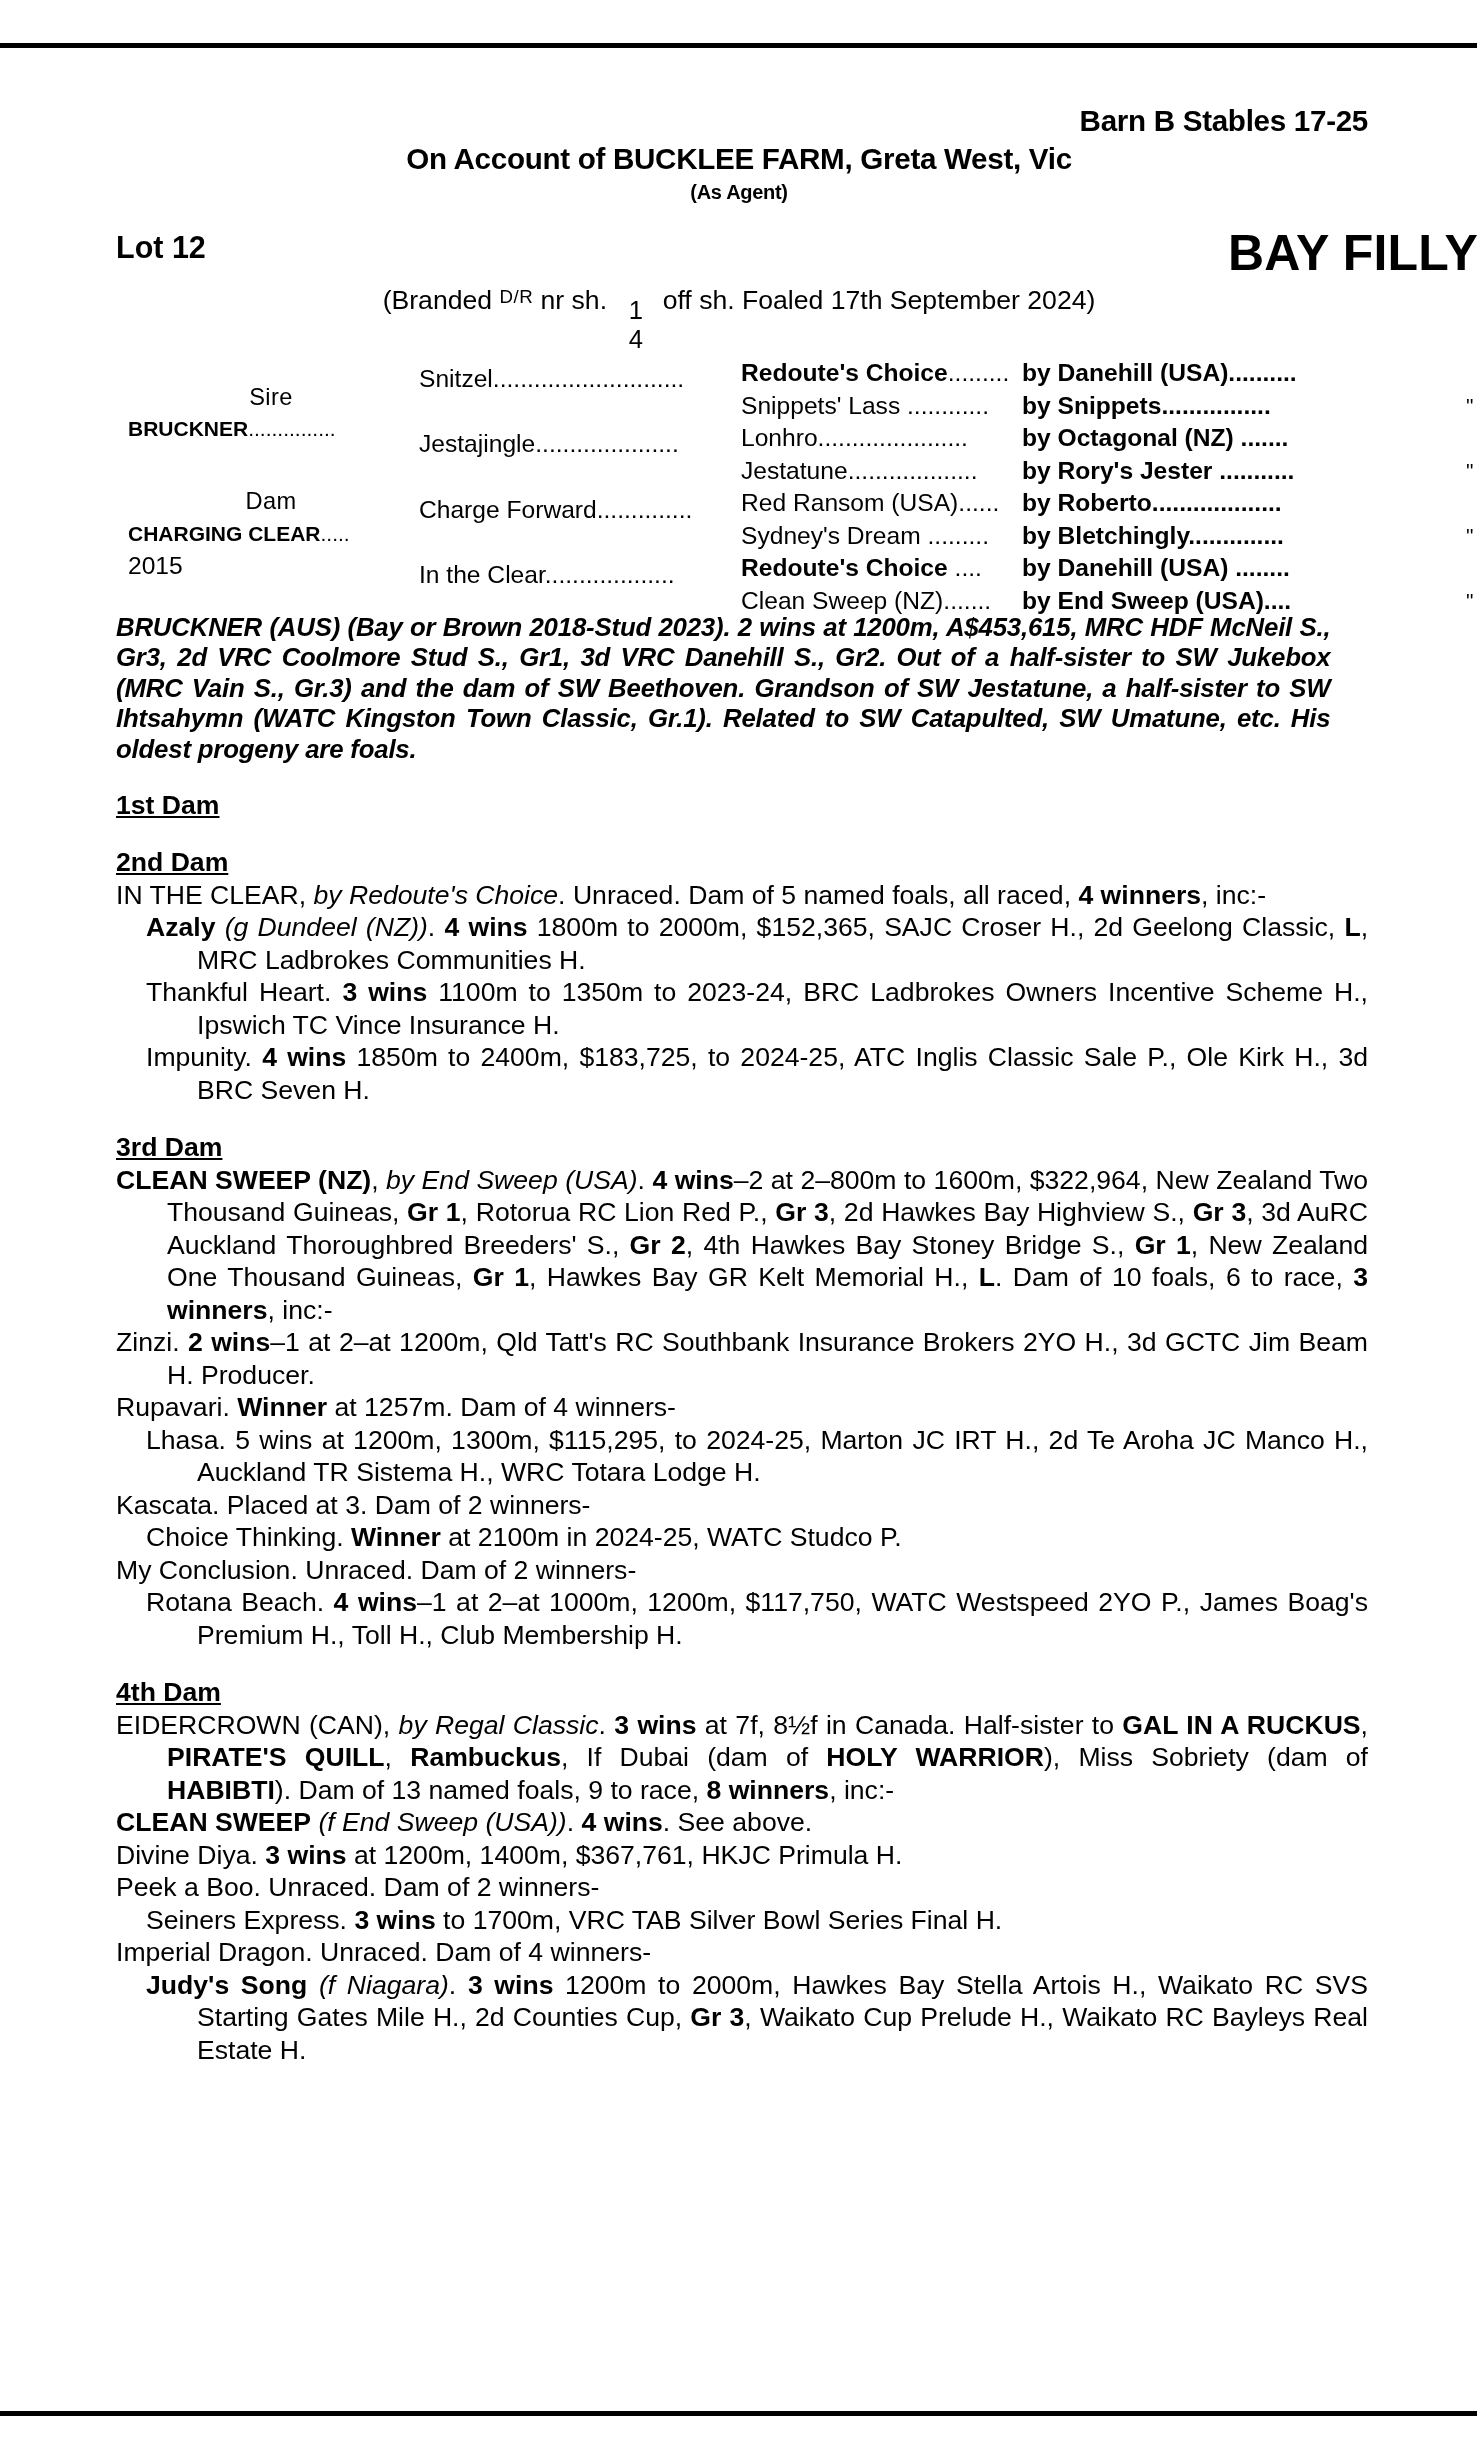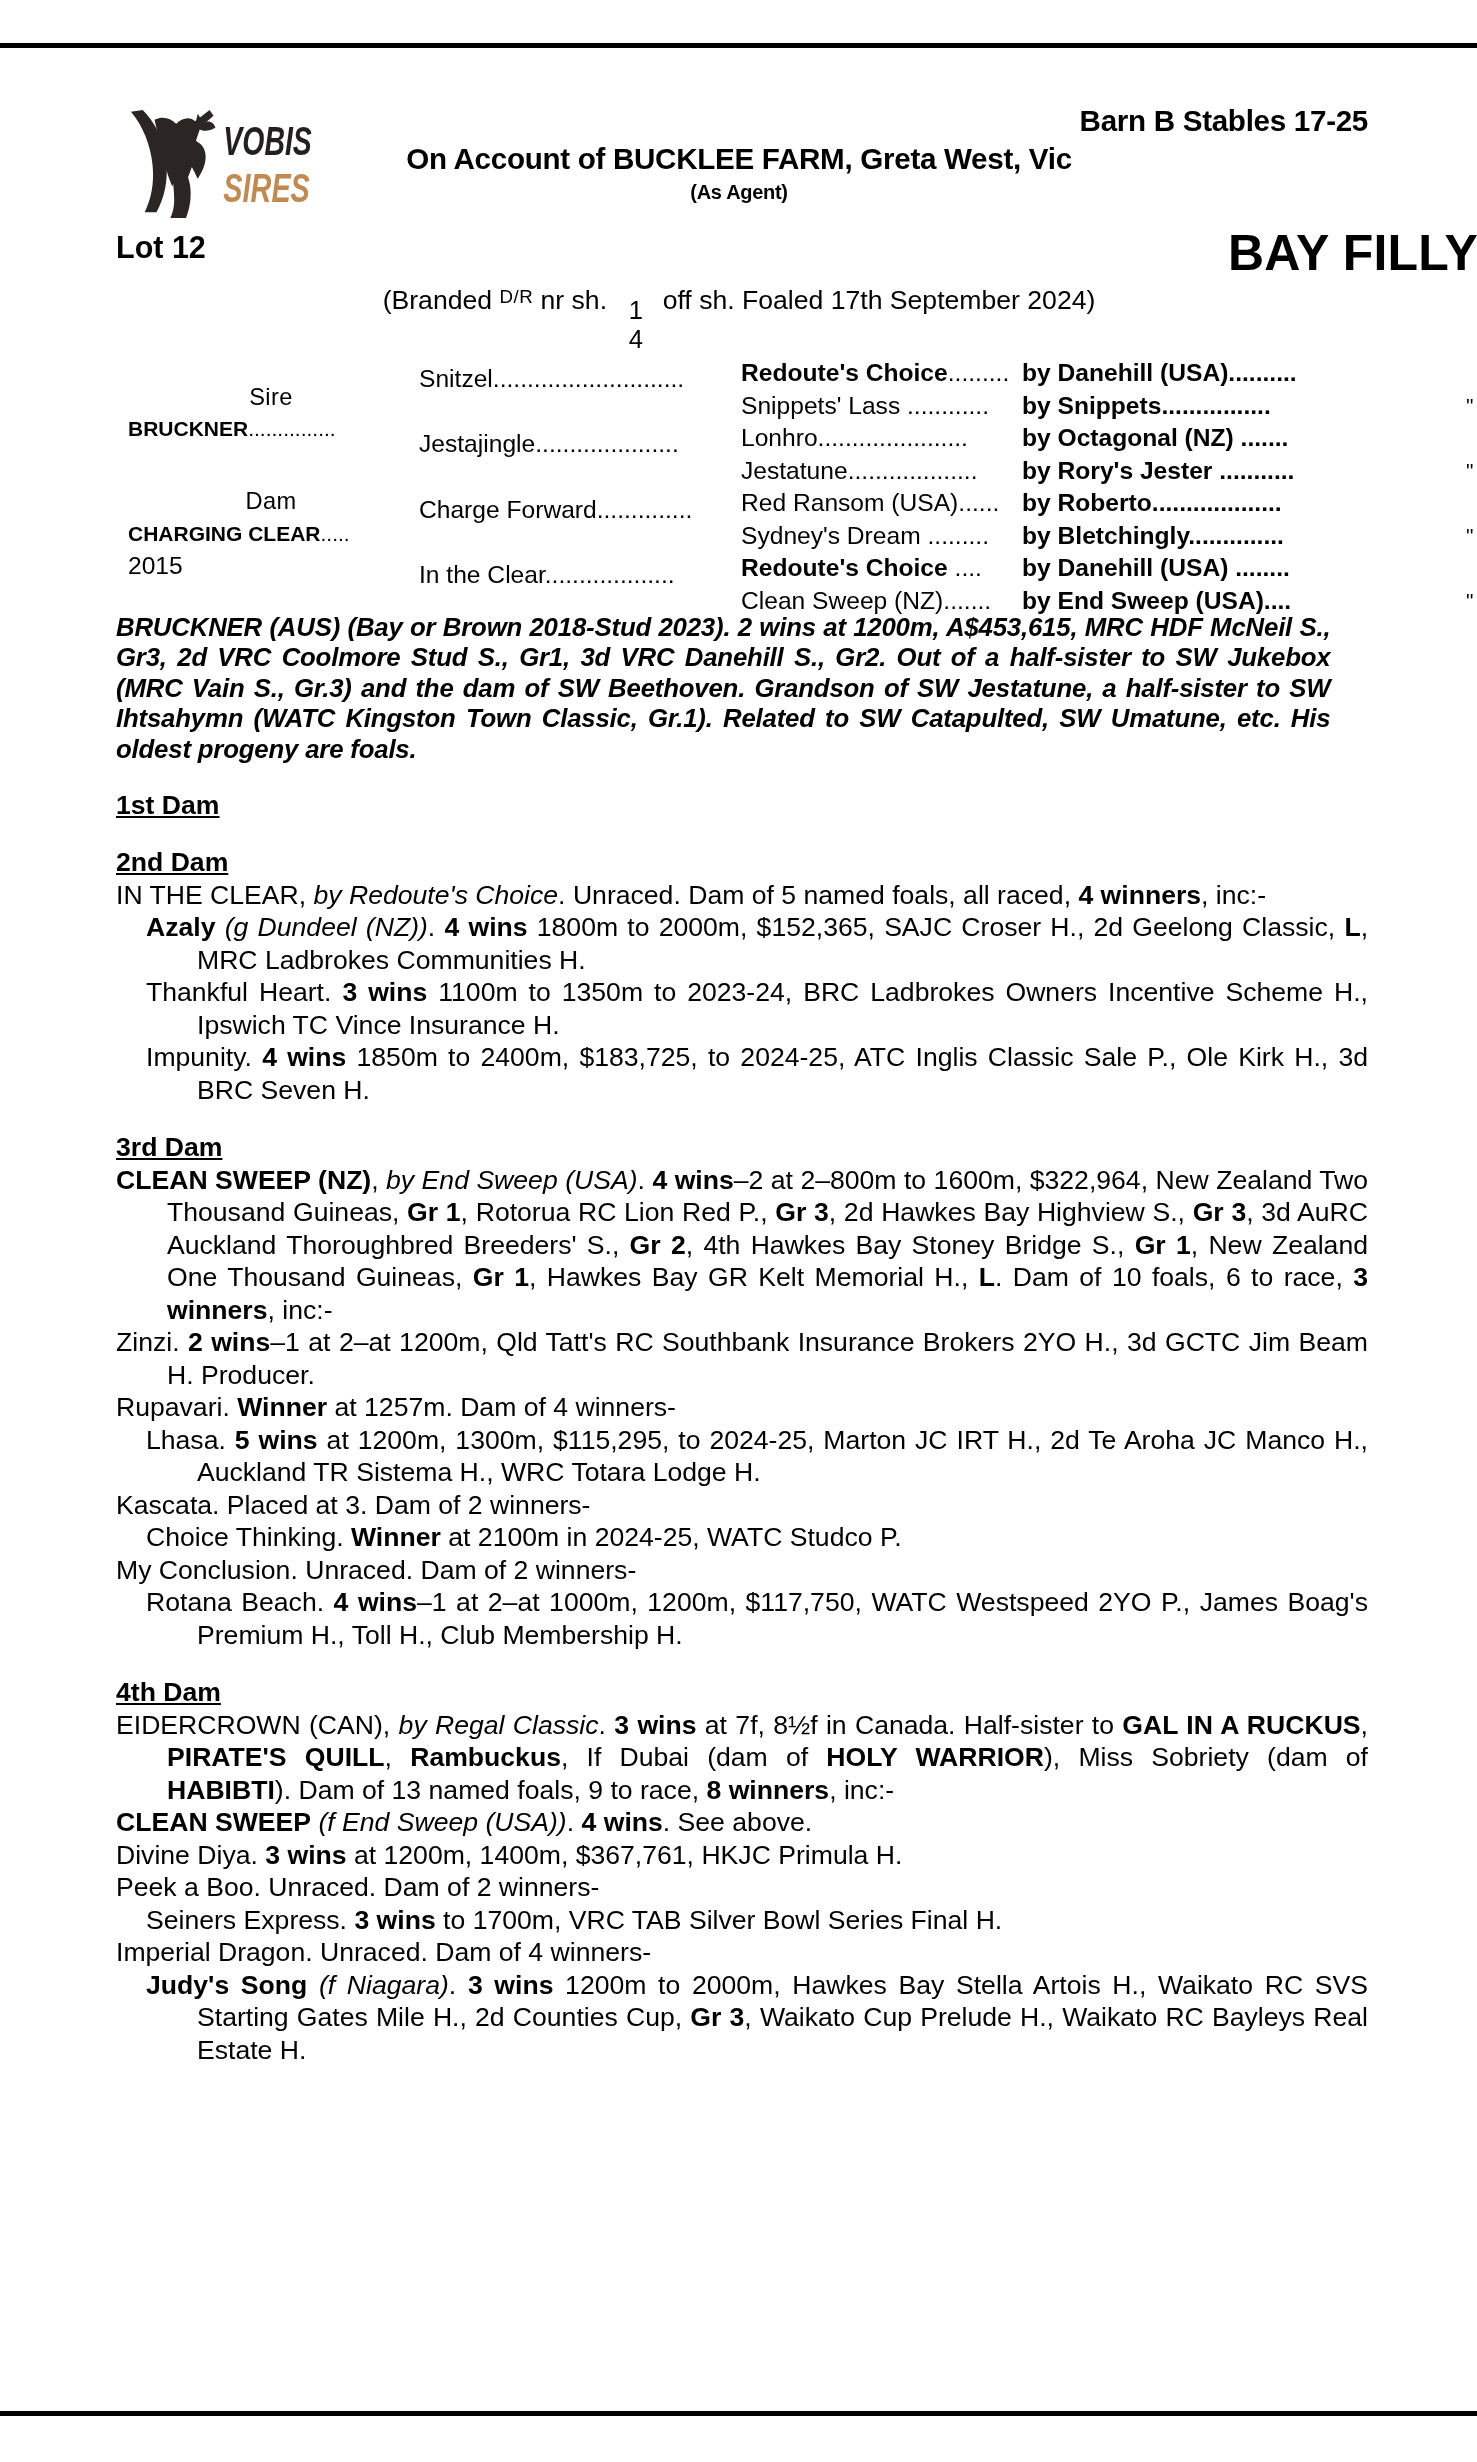--- a/index.html
+++ b/index.html
@@ -245,37 +245,20 @@
 
 <div id="page">
 
   <div class="rule top"></div>
   <div class="rule bottom"></div>
 
   <div class="content">
 
     <div class="header">
 
-      <div class="logo">
-        <svg width="202" height="116" viewBox="0 0 205 118" xmlns="http://www.w3.org/2000/svg">
-          <g>
-            <path d="M18 8 C30 22 38 42 40 62 C42 82 38 98 32 110 L44 110 C52 96 56 78 54 58 C52 36 42 18 30 6 Z" fill="#2b2624"></path>
-            <path d="M42 16 C50 12 58 14 64 20 C70 14 78 12 84 18 L86 10 L92 20 C96 16 102 18 104 24 C98 28 92 28 88 26 L84 38 C90 40 94 46 94 54 C94 62 90 70 86 76 L80 64 L74 80 L68 62 L60 84 C56 74 52 62 50 50 C48 38 44 26 42 16 Z" fill="#2b2624"></path>
-            <path d="M56 58 C60 70 62 84 62 98 C62 106 60 112 58 116 L74 116 C78 106 80 94 78 82 C76 70 70 60 62 54 Z" fill="#2b2624"></path>
-            <path d="M66 30 C74 28 82 32 86 40 L78 44 C74 38 70 34 64 34 Z" fill="#2b2624"></path>
-            <path d="M80 20 L98 6 L102 12 L86 26 Z" fill="#2b2624"></path>
-          </g>
-          <g fill="#231f20" font-family="Liberation Sans, sans-serif" font-weight="bold" font-size="41" font-style="italic">
-            <text x="112" y="52" textLength="90" lengthAdjust="spacingAndGlyphs">VOBIS</text>
-          </g>
-          <g fill="#c08a52" font-family="Liberation Sans, sans-serif" font-weight="bold" font-size="41" font-style="italic">
-            <text x="112" y="100" textLength="88" lengthAdjust="spacingAndGlyphs">SIRES</text>
-          </g>
-        </svg>
-      </div>
 
       <div class="barn">Barn B Stables 17-25</div>
       <div class="account">On Account of BUCKLEE FARM, Greta West, Vic</div>
       <div class="asagent">(As Agent)</div>
     </div>
 
     <div class="lotline">
       <div class="lotno">Lot 12</div>
       <div class="sextitle">BAY FILLY</div>
     </div>
@@ -370,21 +353,21 @@
         <div class="damhead">1st Dam</div>
         <div class="damhead">2nd Dam</div>
         <p class="e lvl0"><span class="hang">IN THE CLEAR, </span><span style="font-style: italic;">by Redoute's Choice</span><span>. Unraced. Dam of 5 named foals, all raced, </span><span style="font-weight: bold;">4 winners</span><span>, inc:-</span></p>
         <p class="e lvl1"><span class="hang" style="font-weight: bold;">Azaly</span><span> </span><span style="font-style: italic;">(g Dundeel (NZ))</span><span>. </span><span style="font-weight: bold;">4 wins</span><span> 1800m to 2000m, $152,365, SAJC Croser H., 2d Geelong Classic, </span><span style="font-weight: bold;">L</span><span>, MRC Ladbrokes Communities H.</span></p>
         <p class="e lvl1"><span class="hang">Thankful Heart. </span><span style="font-weight: bold;">3 wins</span><span> 1100m to 1350m to 2023-24, BRC Ladbrokes Owners Incentive Scheme H., Ipswich TC Vince Insurance H.</span></p>
         <p class="e lvl1"><span class="hang">Impunity. </span><span style="font-weight: bold;">4 wins</span><span> 1850m to 2400m, $183,725, to 2024-25, ATC Inglis Classic Sale P., Ole Kirk H., 3d BRC Seven H.</span></p>
         <div class="damhead">3rd Dam</div>
         <p class="e lvl0"><span class="hang" style="font-weight: bold;">CLEAN SWEEP (NZ)</span><span>, </span><span style="font-style: italic;">by End Sweep (USA)</span><span>. </span><span style="font-weight: bold;">4 wins</span><span>–2 at 2–800m to 1600m, $322,964, New Zealand Two Thousand Guineas, </span><span style="font-weight: bold;">Gr 1</span><span>, Rotorua RC Lion Red P., </span><span style="font-weight: bold;">Gr 3</span><span>, 2d Hawkes Bay Highview S., </span><span style="font-weight: bold;">Gr 3</span><span>, 3d AuRC Auckland Thoroughbred Breeders' S., </span><span style="font-weight: bold;">Gr 2</span><span>, 4th Hawkes Bay Stoney Bridge S., </span><span style="font-weight: bold;">Gr 1</span><span>, New Zealand One Thousand Guineas, </span><span style="font-weight: bold;">Gr 1</span><span>, Hawkes Bay GR Kelt Memorial H., </span><span style="font-weight: bold;">L</span><span>. Dam of 10 foals, 6 to race, </span><span style="font-weight: bold;">3 winners</span><span>, inc:-</span></p>
         <p class="e lvl0"><span class="hang">Zinzi. </span><span style="font-weight: bold;">2 wins</span><span>–1 at 2–at 1200m, Qld Tatt's RC Southbank Insurance Brokers 2YO H., 3d GCTC Jim Beam H. Producer.</span></p>
         <p class="e lvl0"><span class="hang">Rupavari. </span><span style="font-weight: bold;">Winner</span><span> at 1257m. Dam of 4 winners-</span></p>
-        <p class="e lvl1"><span class="hang">Lhasa. </span><span style="font-weight: bold; margin-top: 20px;">5 wins</span><span> at 1200m, 1300m, $115,295, to 2024-25, Marton JC IRT H., 2d Te Aroha JC Manco H., Auckland TR Sistema H., WRC Totara Lodge H.</span></p>
+        <p class="e lvl1"><span class="hang">Lhasa. </span><span style="font-weight: normal; margin-top: 20px;">5 wins</span><span> at 1200m, 1300m, $115,295, to 2024-25, Marton JC IRT H., 2d Te Aroha JC Manco H., Auckland TR Sistema H., WRC Totara Lodge H.</span></p>
         <p class="e lvl0"><span class="hang">Kascata. Placed at 3. Dam of 2 winners-</span></p>
         <p class="e lvl1"><span class="hang">Choice Thinking. </span><span style="font-weight: bold;">Winner</span><span> at 2100m in 2024-25, WATC Studco P.</span></p>
         <p class="e lvl0"><span class="hang">My Conclusion. Unraced. Dam of 2 winners-</span></p>
         <p class="e lvl1"><span class="hang">Rotana Beach. </span><span style="font-weight: bold;">4 wins</span><span>–1 at 2–at 1000m, 1200m, $117,750, WATC Westspeed 2YO P., James Boag's Premium H., Toll H., Club Membership H.</span></p>
         <div class="damhead">4th Dam</div>
         <p class="e lvl0"><span class="hang">EIDERCROWN (CAN), </span><span style="font-style: italic;">by Regal Classic</span><span>. </span><span style="font-weight: bold;">3 wins</span><span> at 7f, 8½f in Canada. Half-sister to </span><span style="font-weight: bold;">GAL IN A RUCKUS</span><span>, </span><span style="font-weight: bold;">PIRATE'S QUILL</span><span>, </span><span style="font-weight: bold;">Rambuckus</span><span>, If Dubai (dam of </span><span style="font-weight: bold;">HOLY WARRIOR</span><span>), Miss Sobriety (dam of </span><span style="font-weight: bold;">HABIBTI</span><span>). Dam of 13 named foals, 9 to race, </span><span style="font-weight: bold;">8 winners</span><span>, inc:-</span></p>
         <p class="e lvl0"><span class="hang" style="font-weight: bold;">CLEAN SWEEP</span><span> </span><span style="font-style: italic;">(f End Sweep (USA))</span><span>. </span><span style="font-weight: bold;">4 wins</span><span>. See above.</span></p>
         <p class="e lvl0"><span class="hang">Divine Diya. </span><span style="font-weight: bold;">3 wins</span><span> at 1200m, 1400m, $367,761, HKJC Primula H.</span></p>
         <p class="e lvl0"><span class="hang">Peek a Boo. Unraced. Dam of 2 winners-</span></p>
         <p class="e lvl1"><span class="hang">Seiners Express. </span><span style="font-weight: bold;">3 wins</span><span> to 1700m, VRC TAB Silver Bowl Series Final H.</span></p>

